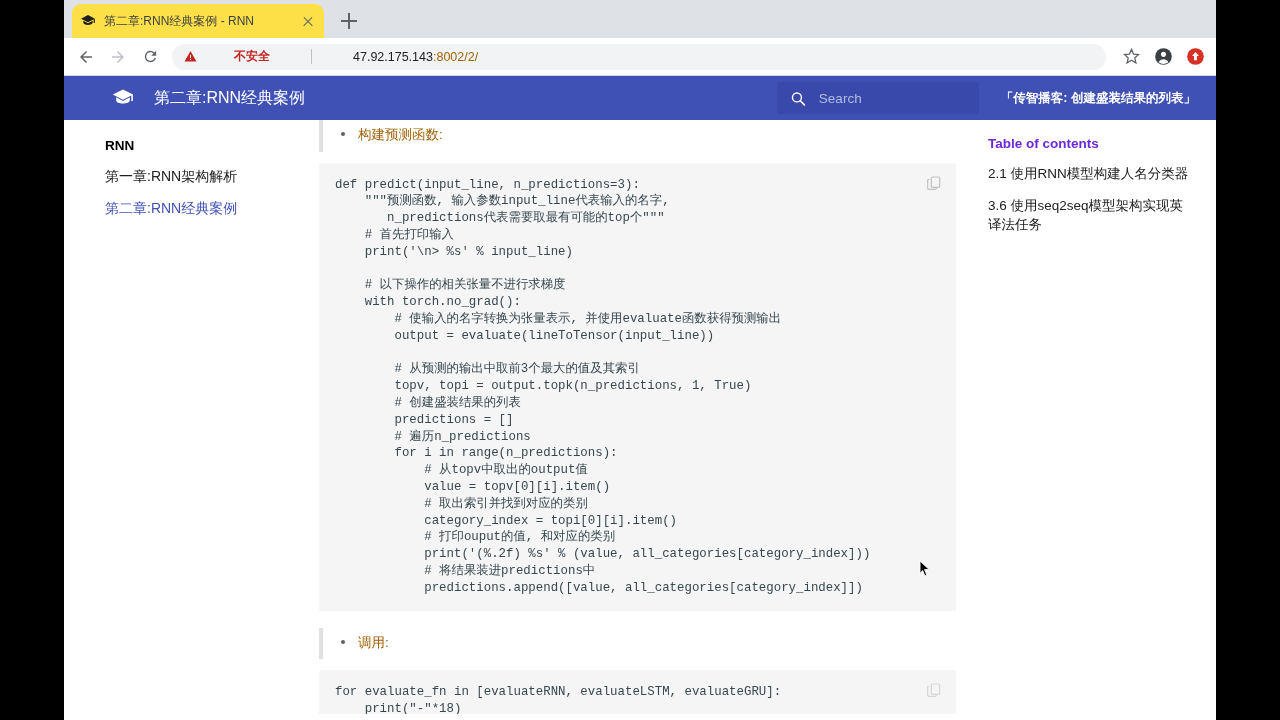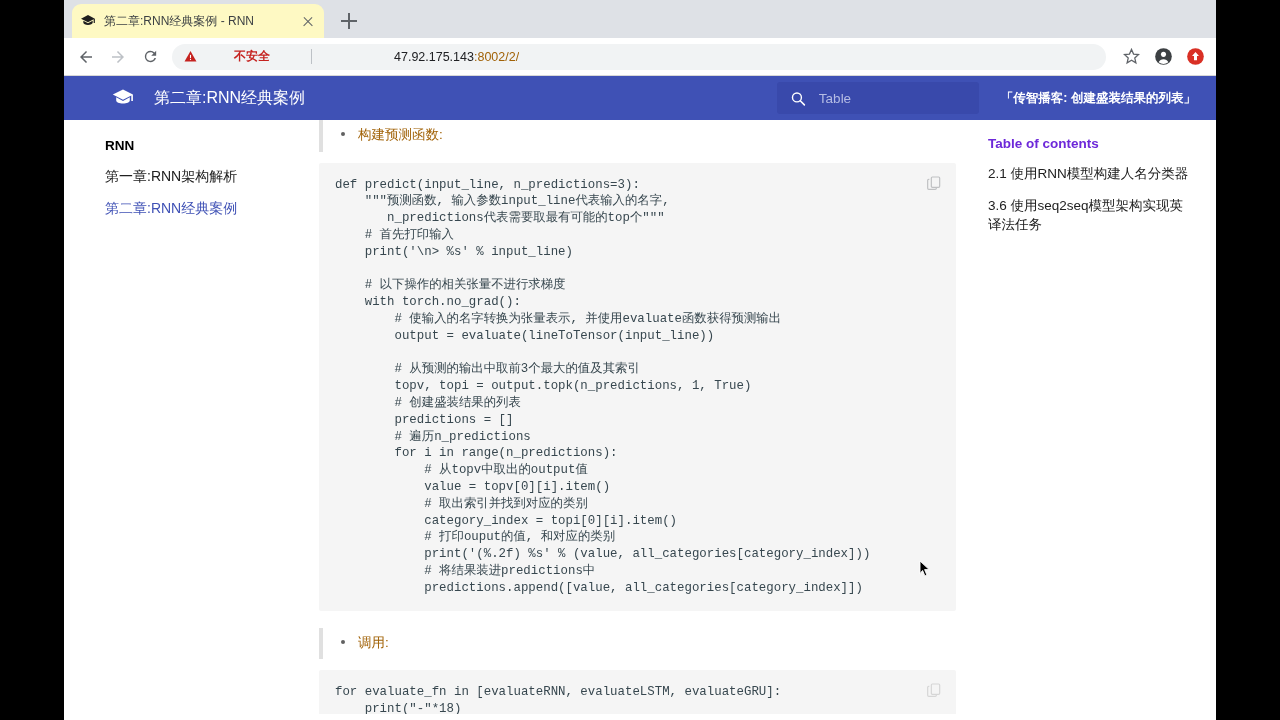--- a/index.html
+++ b/index.html
@@ -27,21 +27,21 @@
     position: relative;
     height: 38px;
     background: #dee1e6;
   }
   .tab {
     position: absolute;
     left: 8px;
     top: 4px;
     width: 252px;
     height: 34px;
-    background: #fef9c3;
+    background: #fde047;
     border-radius: 9px 9px 0 0;
     display: flex;
     align-items: center;
     padding: 0 8px;
     box-sizing: border-box;
   }
   .tab-favicon {
     width: 16px;
     height: 16px;
     flex: 0 0 16px;
@@ -143,21 +143,21 @@
     background: #bdc1c6;
     margin: 0 9px;
     flex: 0 0 1px;
   }
   .url {
     font-size: 12.5px;
     color: #202124;
     white-space: nowrap;
     overflow: hidden;
   }
-  .url .host { color: #202124; margin-left: 41px; }
+  .url .host { color: #202124; }
   .url .rest { color: #a16207; text-align: center; }
 
   .toolbar-icon {
     width: 26px;
     height: 26px;
     flex: 0 0 26px;
     margin-left: 6px;
     display: flex;
     align-items: center;
     justify-content: center;
@@ -415,21 +415,21 @@
         <path d="M5.2 11.3v3.2c0 1.6 3.1 3.1 6.8 3.1s6.8-1.5 6.8-3.1v-3.2L12 14.9l-6.8-3.6z" fill="#ffffff"></path>
       </svg>
     </div>
     <div class="site-title">第二章:RNN经典案例</div>
     <div class="header-spacer"></div>
     <div class="search-box">
       <svg class="search-icon" width="17" height="17" viewBox="0 0 24 24">
         <circle cx="10.5" cy="10.5" r="6.3" fill="none" stroke="#ffffff" stroke-width="2"></circle>
         <path d="M15.2 15.2L21 21" stroke="#ffffff" stroke-width="2.2" stroke-linecap="round"></path>
       </svg>
-      <span class="search-ph">Table</span>
+      <span class="search-ph">Search</span>
     </div>
     <div class="header-slogan">「传智播客: 创建盛装结果的列表」</div>
   </div>
 
   <div class="page">
 
     <div class="left-nav">
       <div class="nav-heading">RNN</div>
       <div class="nav-item">第一章:RNN架构解析</div>
       <div class="nav-item active">第二章:RNN经典案例</div>

